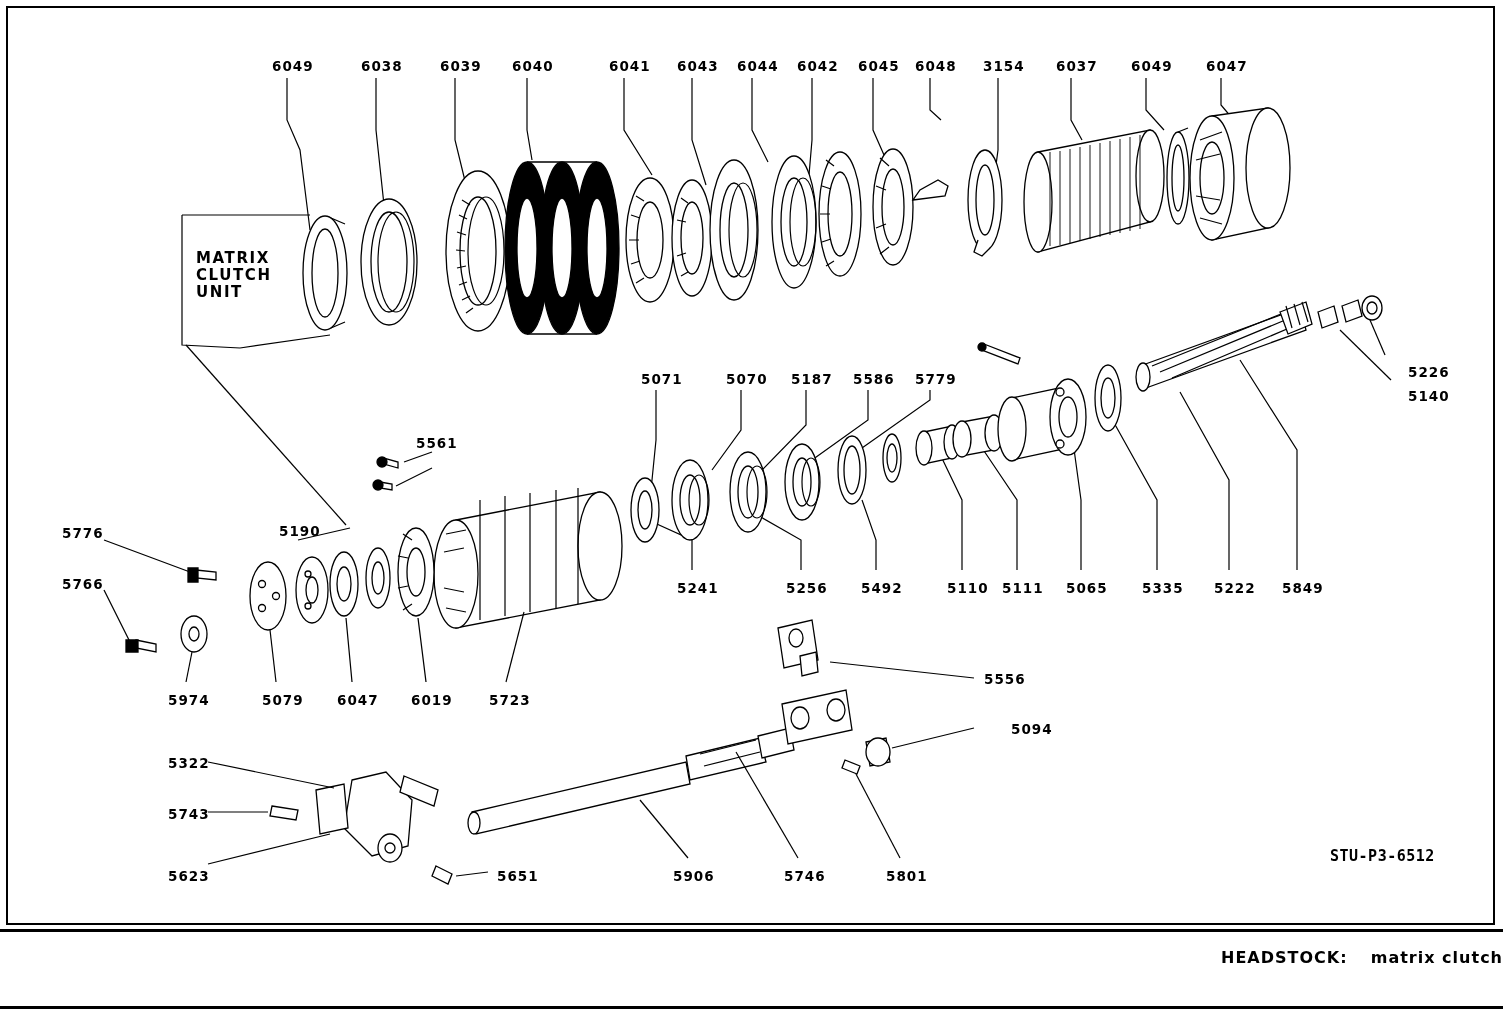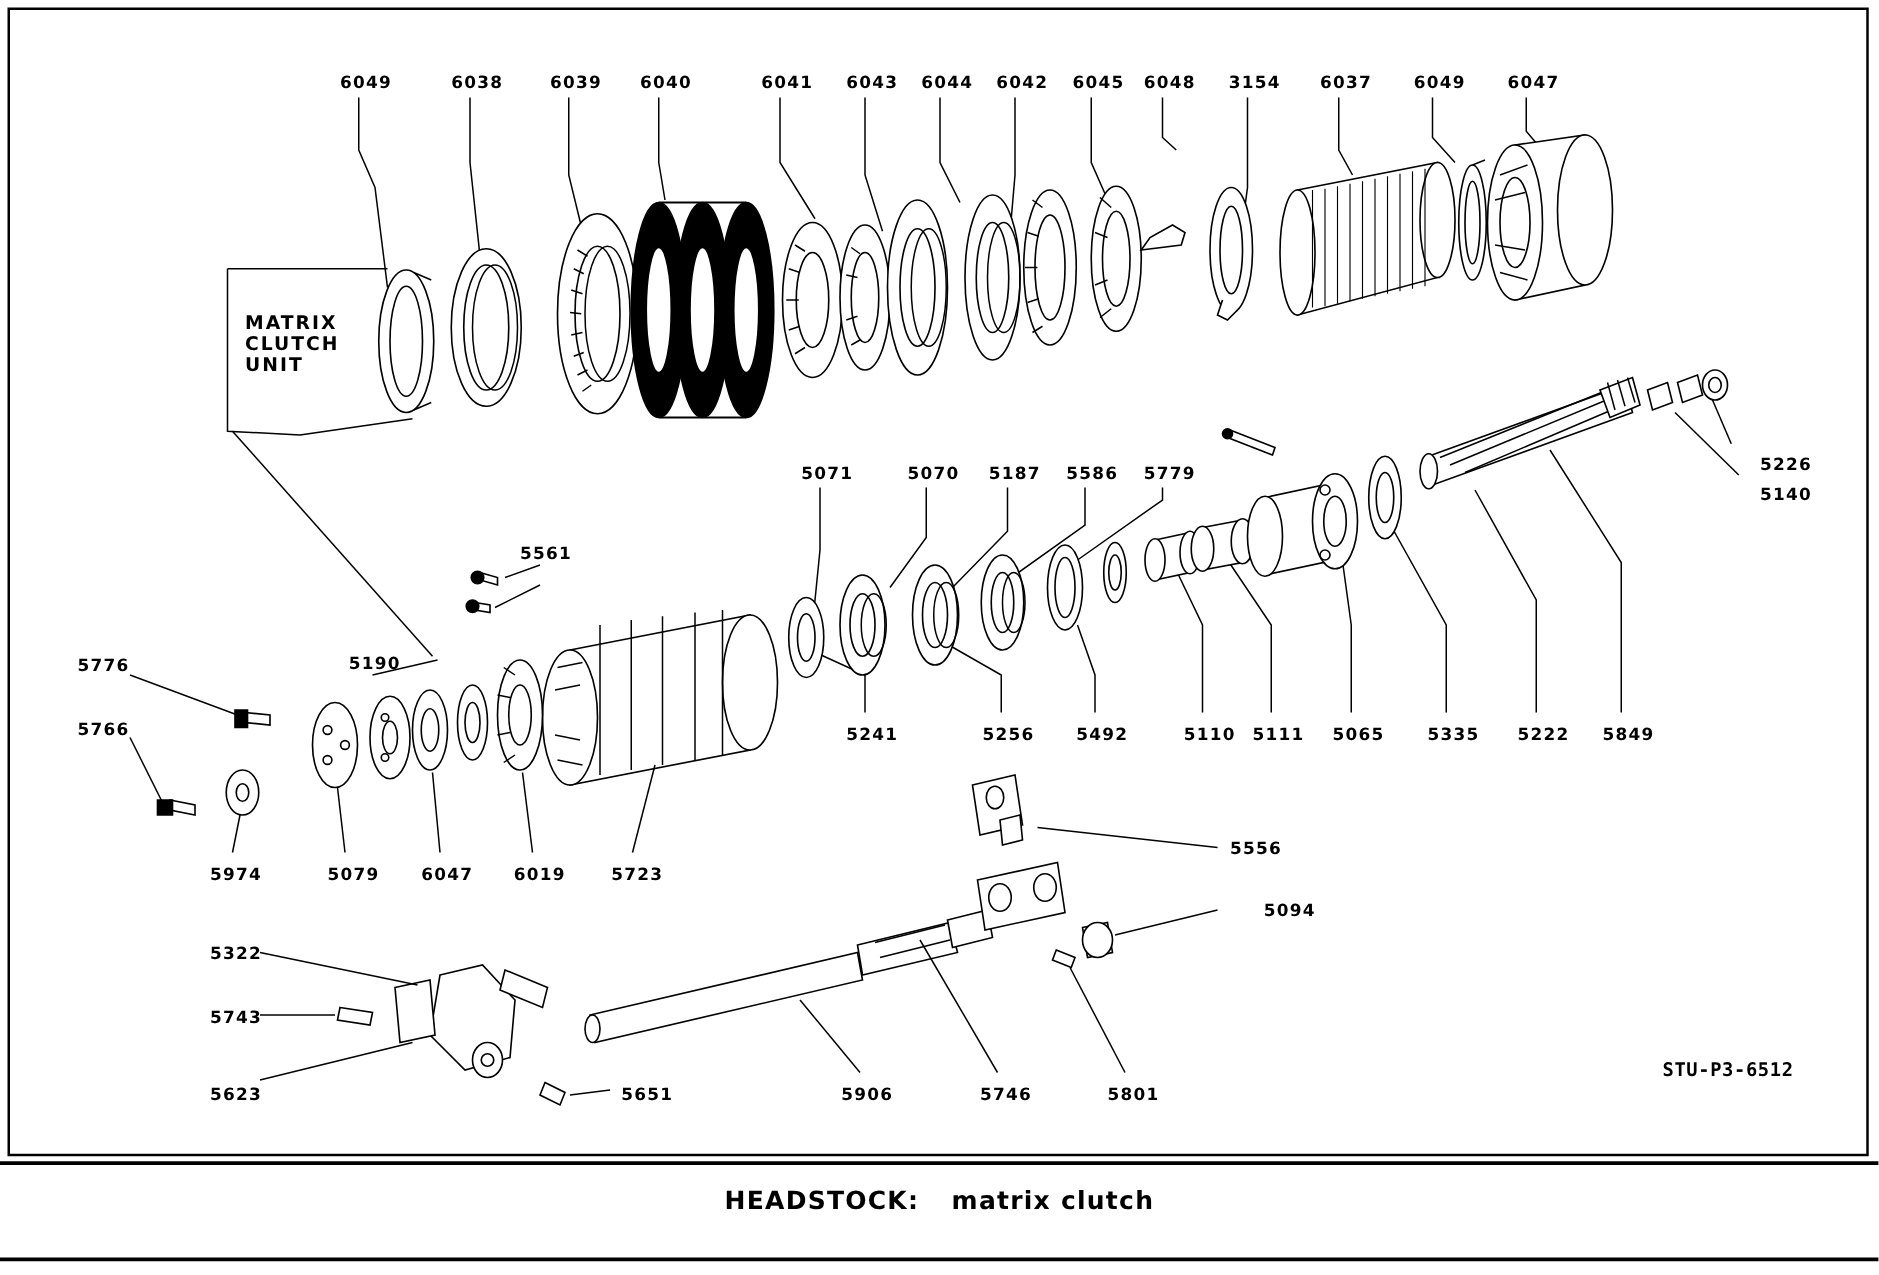--- a/index.html
+++ b/index.html
@@ -19,24 +19,24 @@
   }
   .footer-rule-top{
     position:absolute;left:0;top:929px;width:1503px;height:3px;background:#000;
   }
   .footer-rule-bottom{
     position:absolute;left:0;top:1006px;width:1503px;height:3px;background:#000;
   }
   .caption{
     position:absolute;
     left:0;top:948px;width:1503px;
-    text-align:center;
+    text-align:right;
     font-family:"DejaVu Sans", sans-serif;
     font-weight:bold;
-    font-size:20px;
+    font-size:16px;
     letter-spacing:1px;
     color:#000;
   }
   .caption .light{font-weight:bold;}
   .ref-code{
     position:absolute;
     left:1330px;top:847px;
     font-family:"DejaVu Sans Mono", monospace;
     font-size:15px;
     font-weight:bold;

